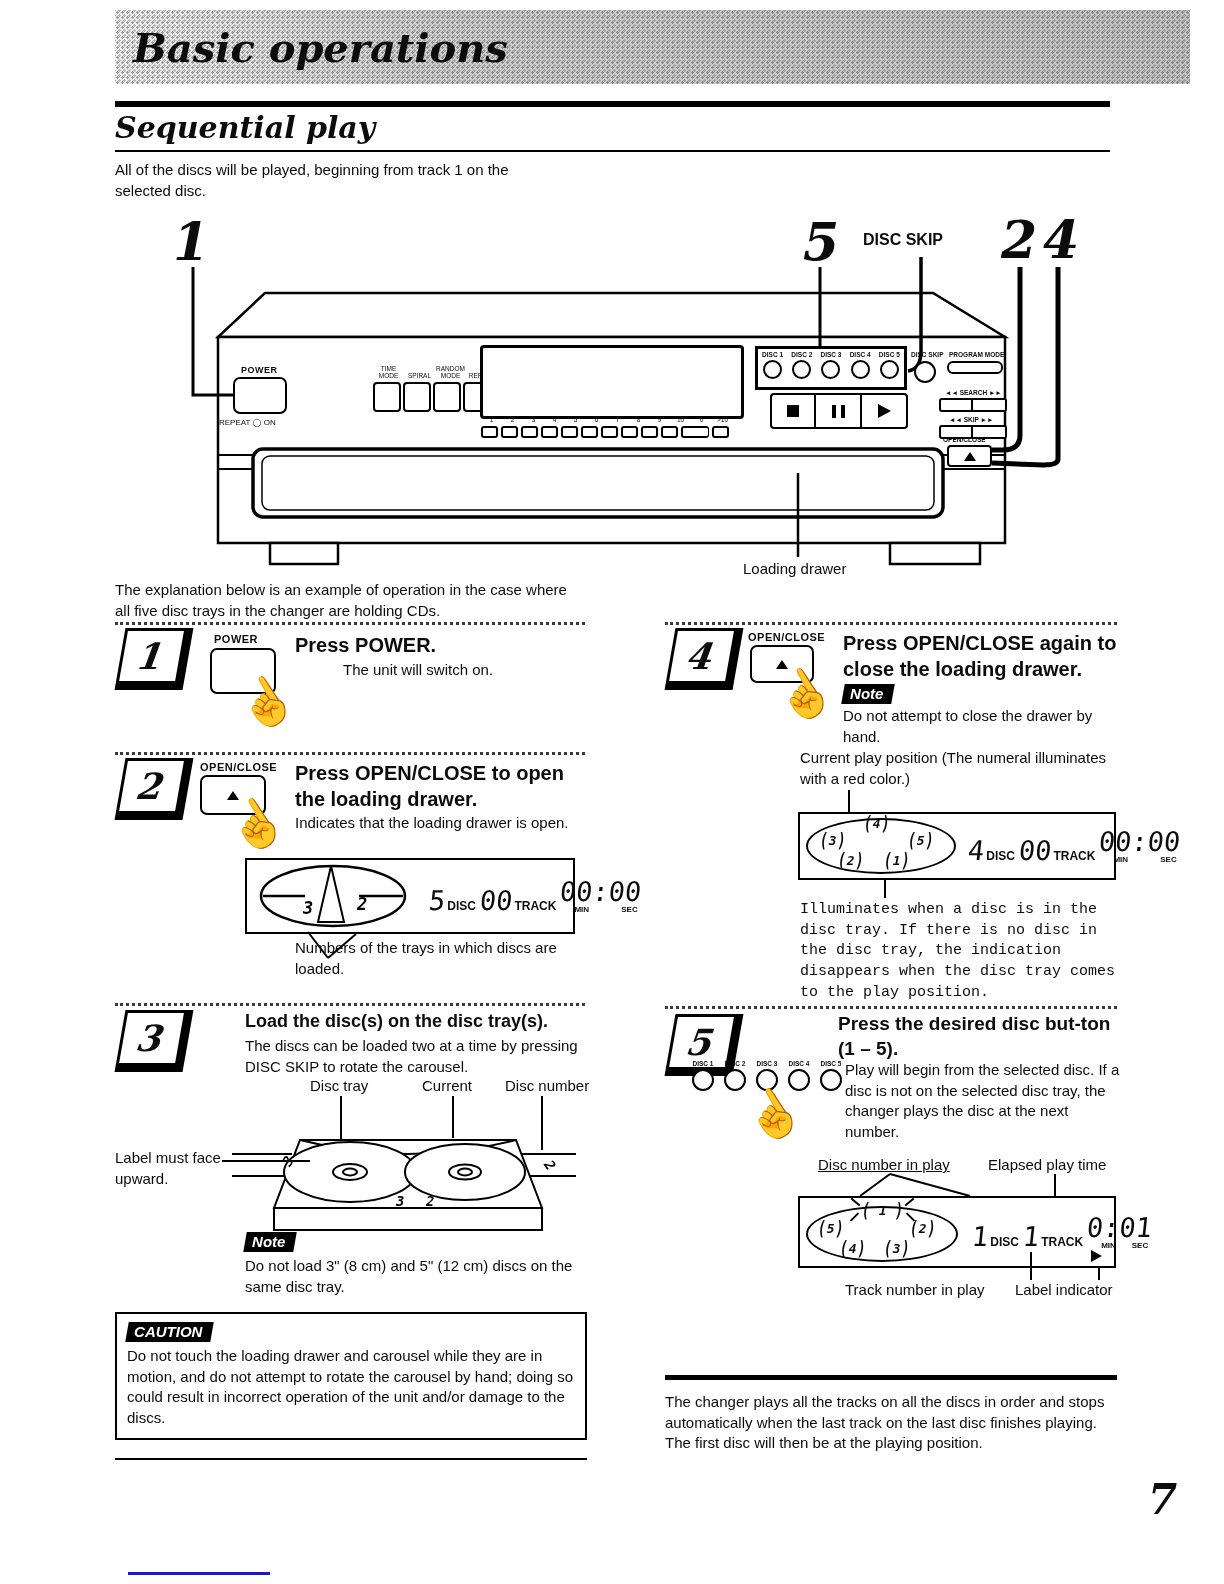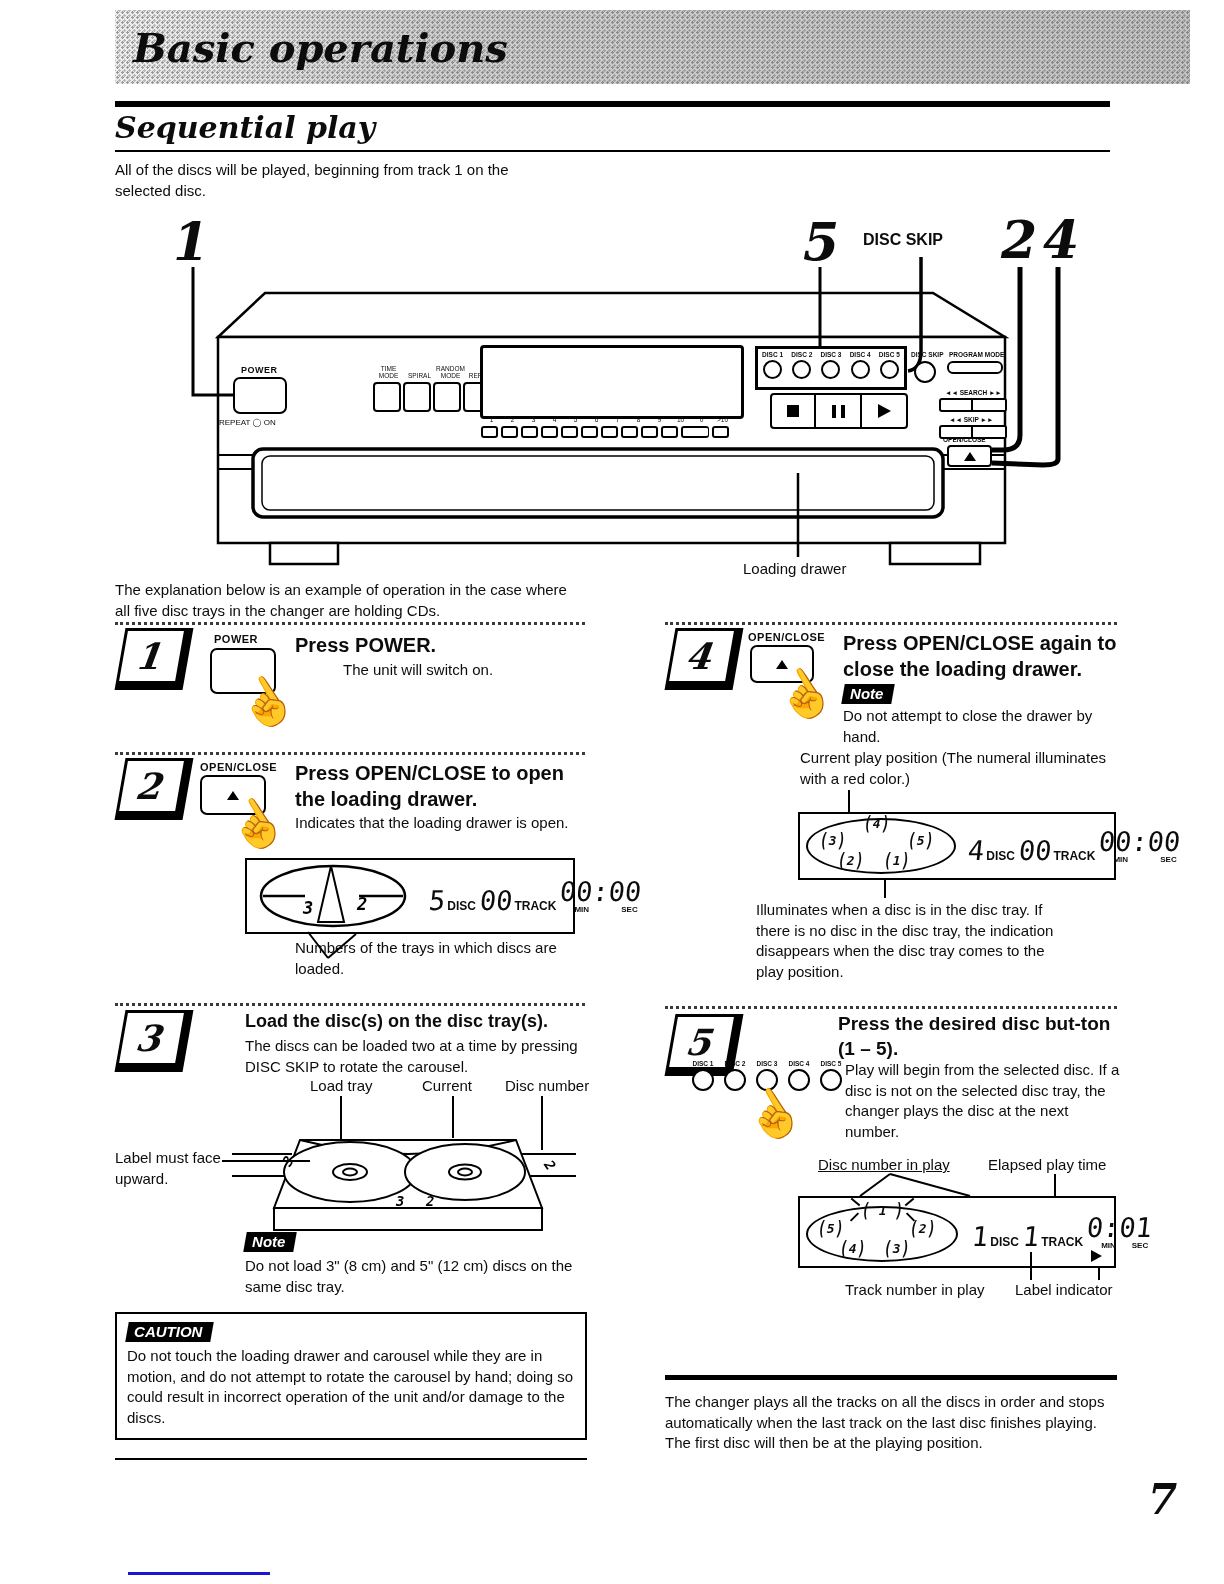--- a/index.html
+++ b/index.html
@@ -253,21 +253,21 @@
   </svg>
   <div class="abs t15" style="left:295px;top:938px;width:285px;">Numbers of the trays in which discs are loaded.</div>
 
   <div class="abs dotted" style="left:115px;top:1003px;width:470px;"></div>
   <div class="abs numbox" style="left:120px;top:1010px;">
       <span>3</span>
     </div>
   <div class="abs bold18" style="left:245px;top:1010px;width:345px;">Load the disc(s) on the disc tray(s).</div>
   <div class="abs t15" style="left:245px;top:1036px;width:345px;">The discs can be loaded two at a time by pressing DISC SKIP to rotate the carousel.</div>
 
-  <div class="abs t15" style="left:310px;top:1076px;">Load tray</div>
+  <div class="abs t15" style="left:310px;top:1076px;">Disc tray</div>
   <div class="abs t15" style="left:422px;top:1076px;">Current</div>
   <div class="abs t15" style="left:505px;top:1076px;">Disc number</div>
   <div class="vline" style="left:340px;top:1096px;height:48px;"></div>
   <div class="vline" style="left:452px;top:1096px;height:42px;"></div>
   <div class="vline" style="left:541px;top:1096px;height:54px;"></div>
 
   <svg class="abs" style="left:230px;top:1128px;" width="348" height="118" viewBox="0 0 348 118">
     <g fill="#fff" stroke="#000" stroke-width="2">
       <line x1="2" y1="26" x2="62" y2="26"></line>
         <line x1="2" y1="48" x2="54" y2="48"></line>
@@ -331,21 +331,21 @@
       <span class="timecol">
         <span class="seg">00:00</span>
         <span class="timelbls">
             <span>MIN</span>
             <span>SEC</span>
           </span>
       </span>
     </div>
   </div>
   <div class="vline" style="left:884px;top:880px;height:18px;"></div>
-  <div class="abs t15" style="left:756px;top:900px;width:320px;">Illuminates when a disc is in the disc tray. If there is no disc in the disc tray, the indication disappears when the disc tray comes to the play position.</div>
+  <div class="abs t15" style="left:800px;top:900px;width:320px;font-family:Liberation Mono, monospace;">Illuminates when a disc is in the disc tray. If there is no disc in the disc tray, the indication disappears when the disc tray comes to the play position.</div>
 
   <div class="abs dotted" style="left:665px;top:1006px;width:452px;"></div>
   <div class="abs numbox" style="left:670px;top:1014px;">
       <span>5</span>
     </div>
   <div class="abs bold20" style="left:838px;top:1012px;width:288px;font-size:19px;">Press the desired disc but-ton (1 – 5).</div>
 
   <div class="abs" style="left:692px;top:1060px;display:flex;gap:10px;">
     <div style="text-align:center;">
         <div class="tinyb">DISC 1</div>

